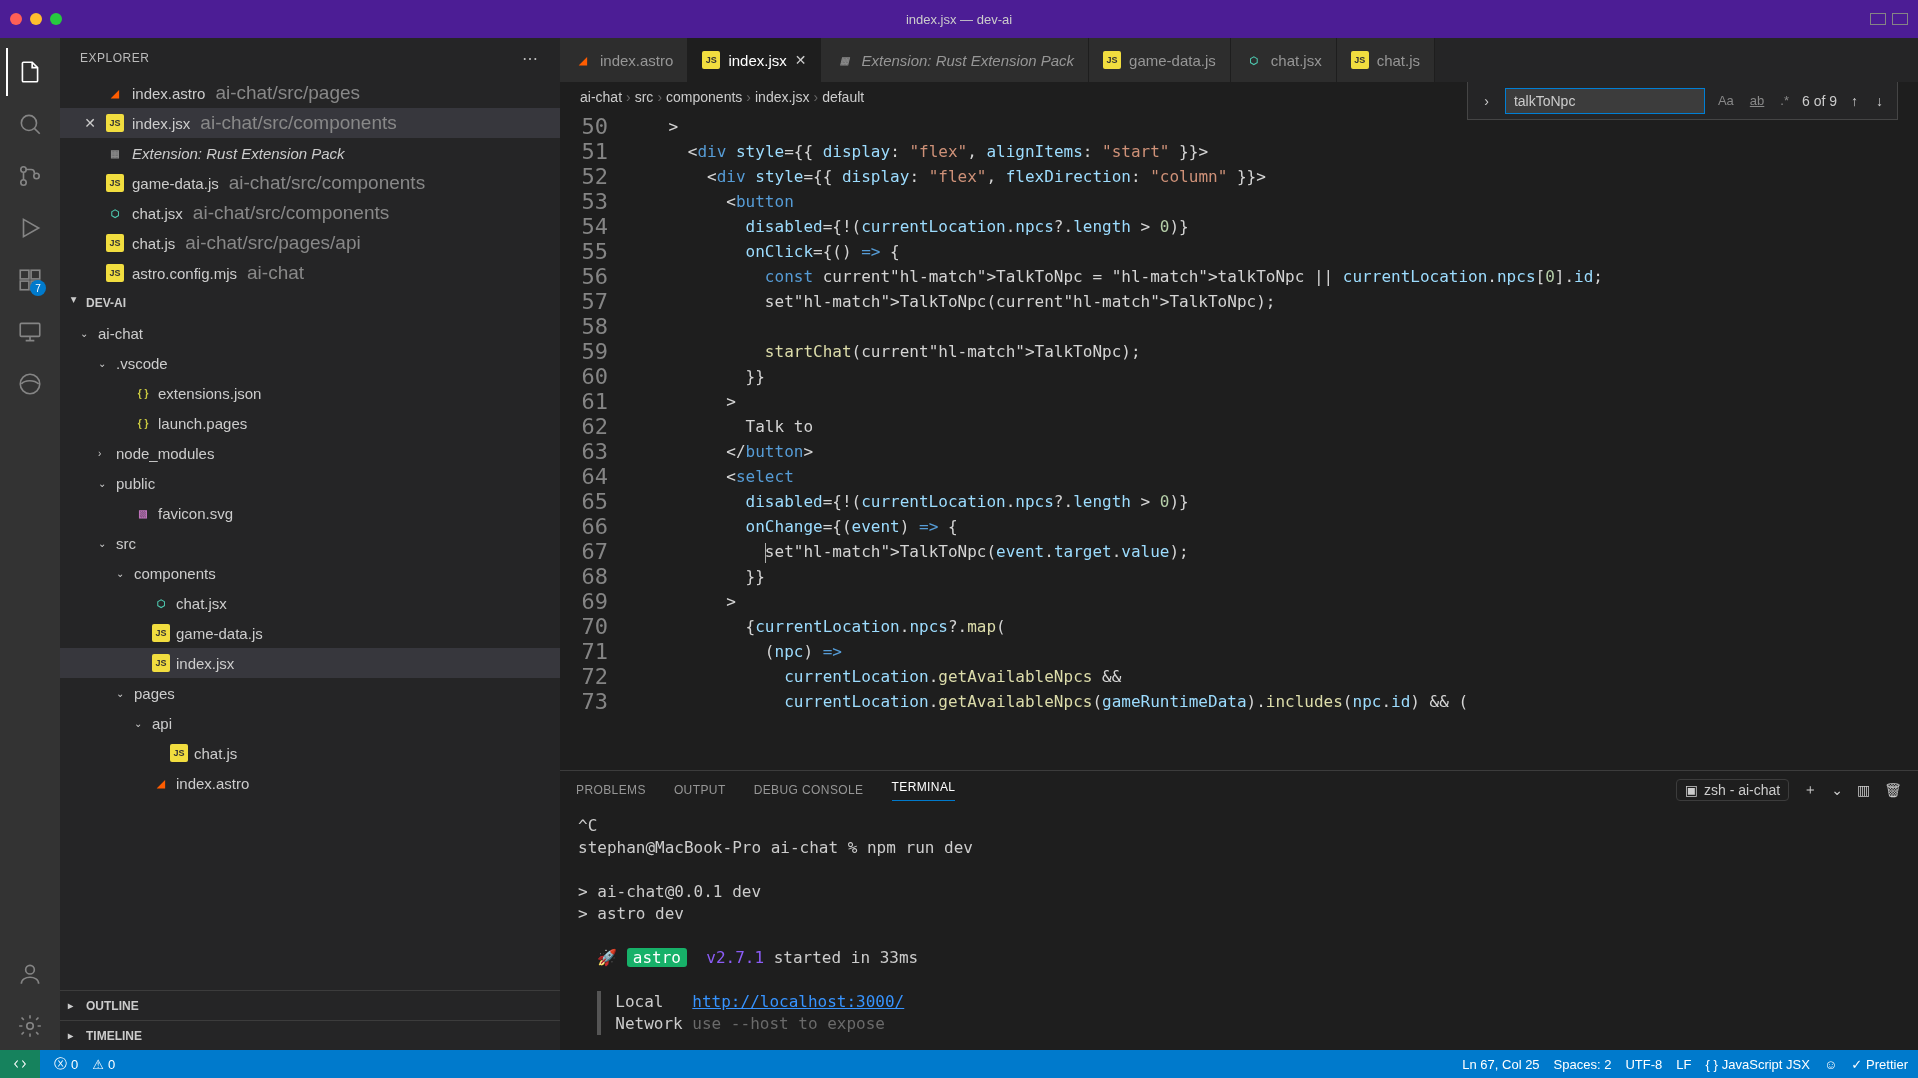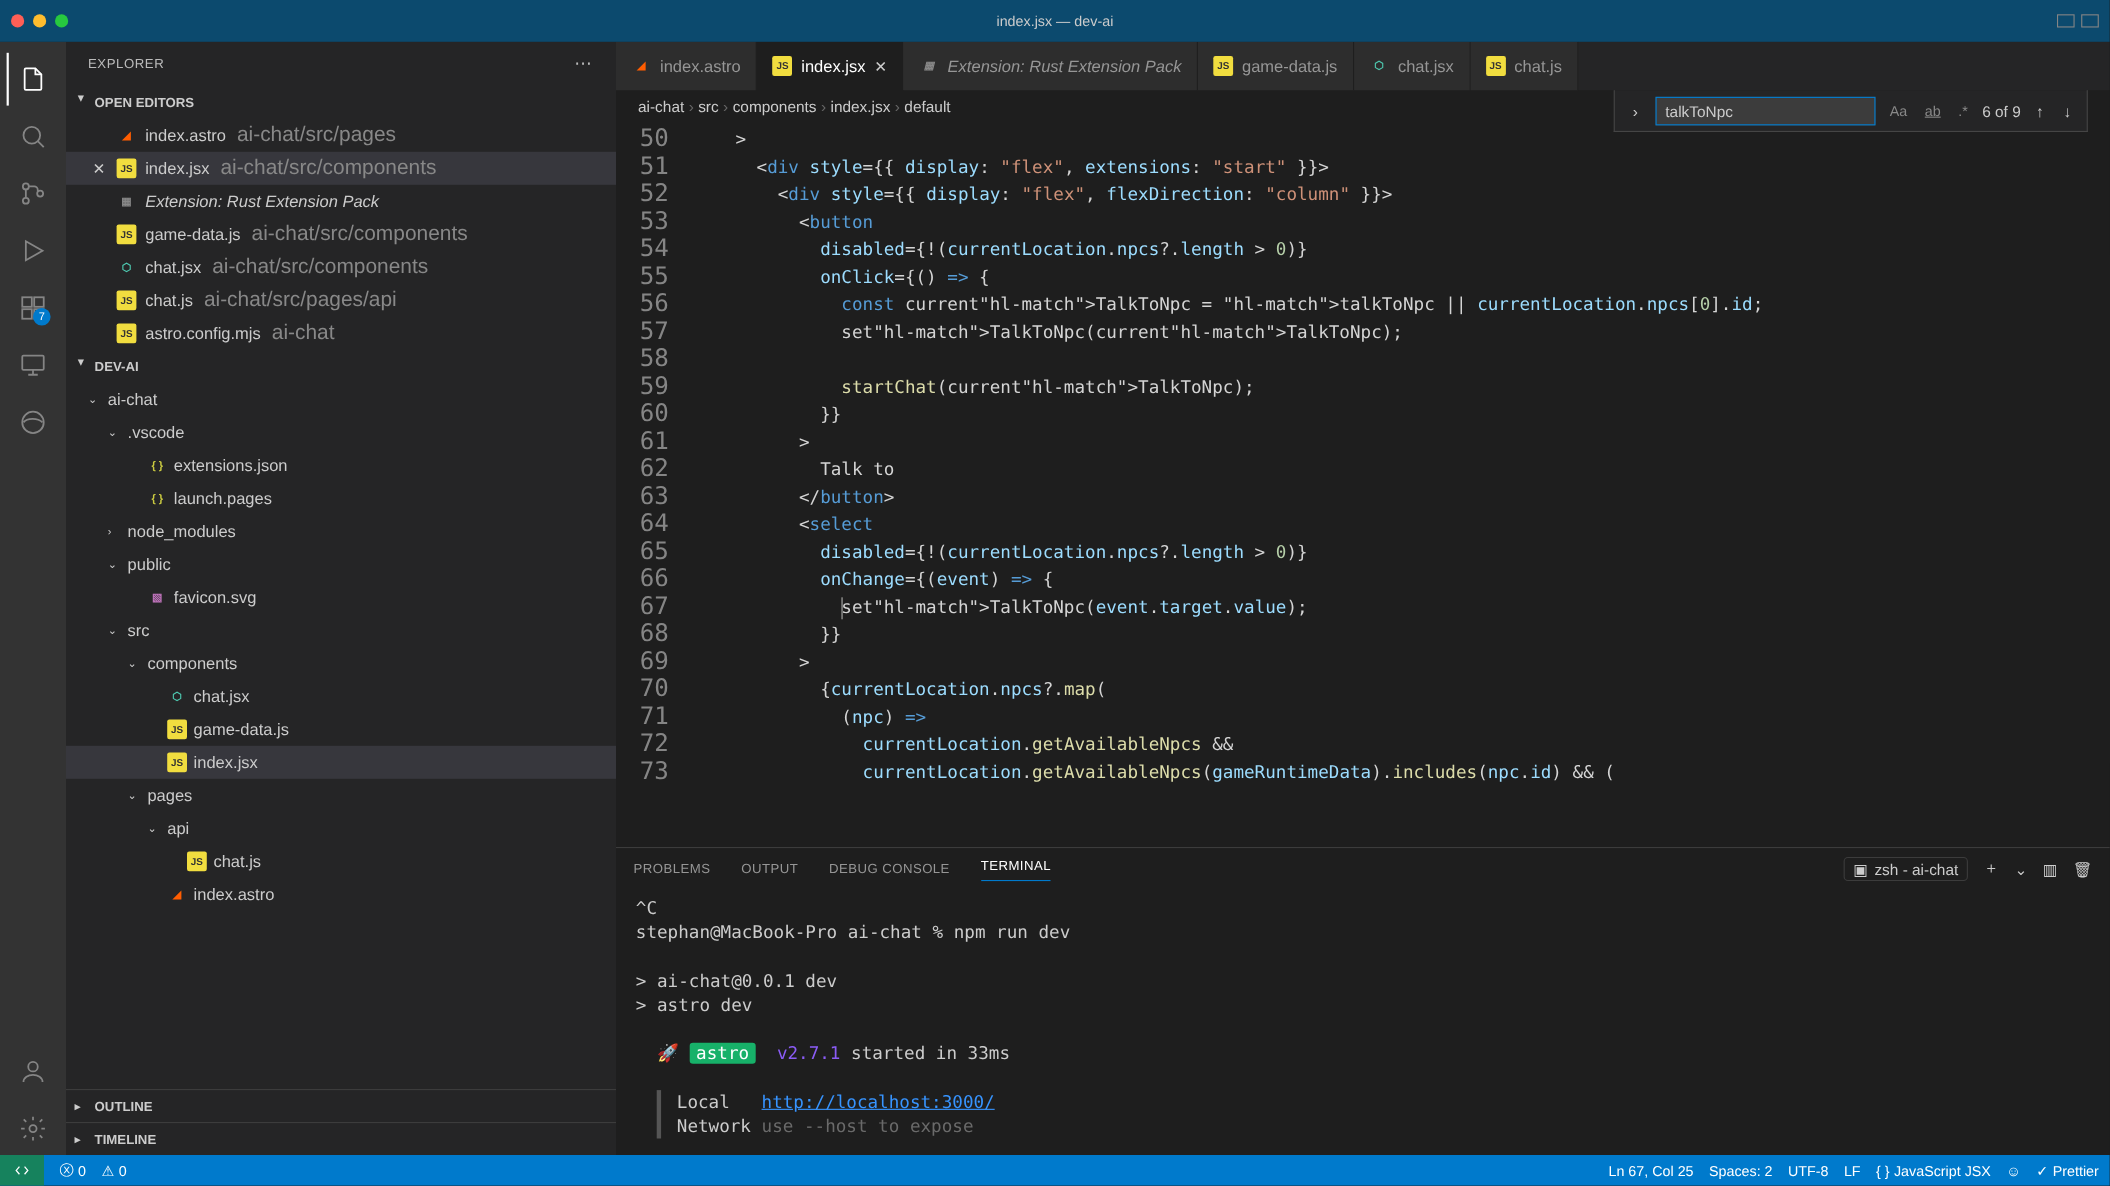--- a/index.html
+++ b/index.html
@@ -9,21 +9,21 @@
   color: #cccccc;
   font-size: 13px;
   width: 1918px;
   height: 1078px;
   overflow: hidden;
   display: flex;
   flex-direction: column;
 }
 .titlebar {
   height: 38px;
-  background: #0c4a6e;
+  background: #4c1d95;
   display: flex;
   align-items: center;
   position: relative;
   padding: 0 10px;
 }
 .traffic-lights { display: flex; gap: 8px; align-items: center; }
 .tl { width: 12px; height: 12px; border-radius: 50%; }
 .tl-close { background: #ff5f56; }
 .tl-min { background: #ffbd2e; }
 .tl-max { background: #27c93f; }
@@ -273,24 +273,20 @@
           <circle cx="12" cy="12" r="3"></circle>
           <path d="M12 2v3M12 19v3M4.2 4.2l2.1 2.1M17.7 17.7l2.1 2.1M2 12h3M19 12h3M4.2 19.8l2.1-2.1M17.7 6.3l2.1-2.1"></path>
         </svg>
     </div>
   </div>
 
   <div class="sidebar">
     <div class="sb-header">
       <span>EXPLORER</span>
       <span class="sb-actions">⋯</span>
-    </div>
-    <div class="sb-section">
-      <span class="chev">▸</span>
-      <span>OPEN EDITORS</span>
     </div>
     <div class="sb-list" id="open-editors-list">
         <div class="sb-row">
           <span class="dot"></span>
           <span class="file-ico ico-astro">◢</span>
           <span>index.astro</span>
           <span class="sb-path">ai-chat/src/pages</span>
         </div>
         <div class="sb-row active show-close">
           <span class="close">✕</span>
@@ -482,21 +478,21 @@
 66
 67
 68
 69
 70
 71
 72
 73
 </div>
       <div class="code" id="code">    &gt;
-      &lt;<span class="tok-tag">div</span> <span class="tok-var">style</span>={{ <span class="tok-var">display</span>: <span class="tok-str">"flex"</span>, <span class="tok-var">extensions</span>: <span class="tok-str">"start"</span> }}&gt;
+      &lt;<span class="tok-tag">div</span> <span class="tok-var">style</span>={{ <span class="tok-var">display</span>: <span class="tok-str">"flex"</span>, <span class="tok-var">alignItems</span>: <span class="tok-str">"start"</span> }}&gt;
         &lt;<span class="tok-tag">div</span> <span class="tok-var">style</span>={{ <span class="tok-var">display</span>: <span class="tok-str">"flex"</span>, <span class="tok-var">flexDirection</span>: <span class="tok-str">"column"</span> }}&gt;
           &lt;<span class="tok-tag">button</span>
             <span class="tok-var">disabled</span>={!(<span class="tok-var">currentLocation</span>.<span class="tok-var">npcs</span>?.<span class="tok-var">length</span> &gt; <span class="tok-num">0</span>)}
             <span class="tok-var">onClick</span>={() <span class="tok-const">=&gt;</span> {
               <span class="tok-const">const</span> current<span class="&lt;span">"hl-match"</span>&gt;TalkToNpc = <span class="&lt;span">"hl-match"</span>&gt;talkToNpc || <span class="tok-var">currentLocation</span>.<span class="tok-var">npcs</span>[<span class="tok-num">0</span>].<span class="tok-var">id</span>;
               set<span class="&lt;span">"hl-match"</span>&gt;TalkToNpc(current<span class="&lt;span">"hl-match"</span>&gt;TalkToNpc);
 
               <span class="tok-call">startChat</span>(current<span class="&lt;span">"hl-match"</span>&gt;TalkToNpc);
             }}
           &gt;

